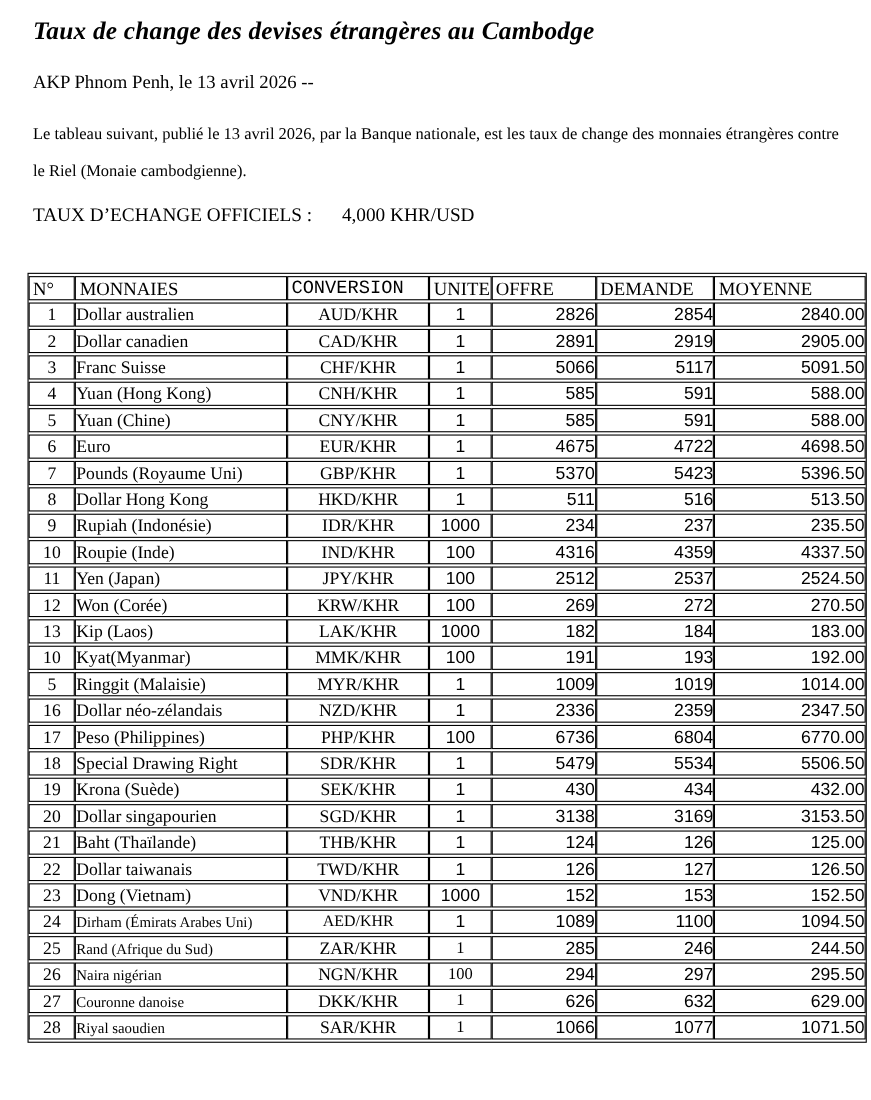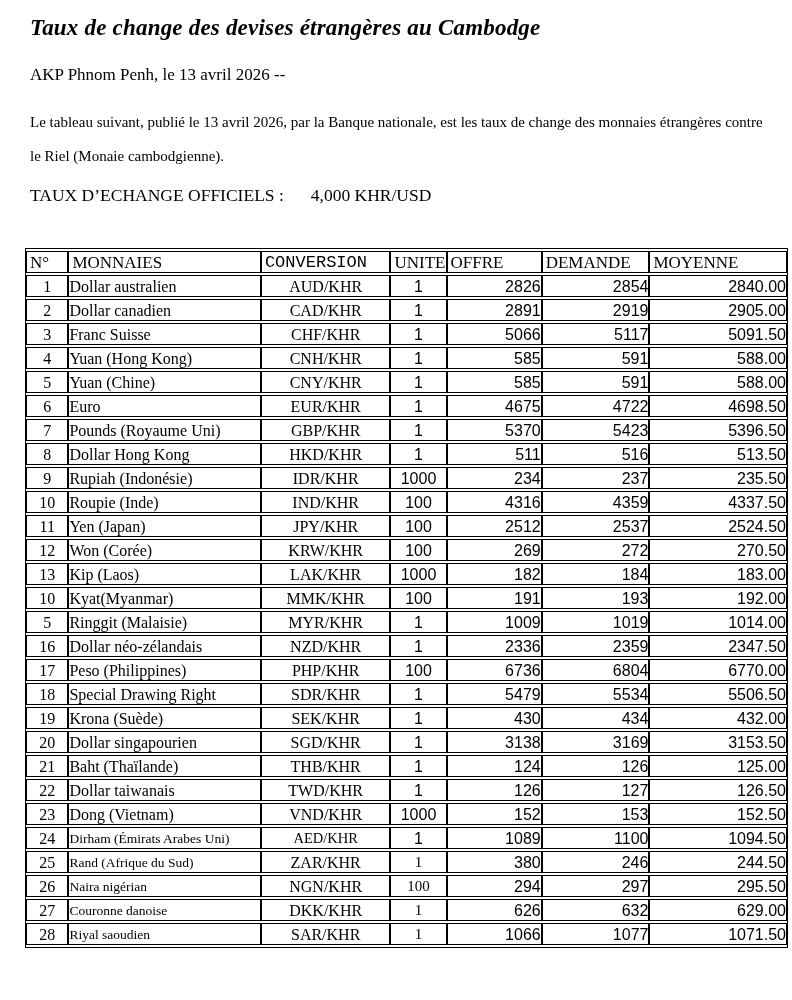--- a/index.html
+++ b/index.html
@@ -325,21 +325,21 @@
           <td class="col-unite">1</td>
           <td class="col-offre">1089</td>
           <td class="col-demande">1100</td>
           <td class="col-moyenne">1094.50</td>
         </tr>
         <tr>
           <td class="col-num">25</td>
           <td class="col-monnaies">Rand (Afrique du Sud)</td>
           <td class="col-conversion">ZAR/KHR</td>
           <td class="col-unite">1</td>
-          <td class="col-offre">380</td>
+          <td class="col-offre">285</td>
           <td class="col-demande">246</td>
           <td class="col-moyenne">244.50</td>
         </tr>
         <tr>
           <td class="col-num">26</td>
           <td class="col-monnaies">Naira nigérian</td>
           <td class="col-conversion">NGN/KHR</td>
           <td class="col-unite">100</td>
           <td class="col-offre">294</td>
           <td class="col-demande">297</td>

